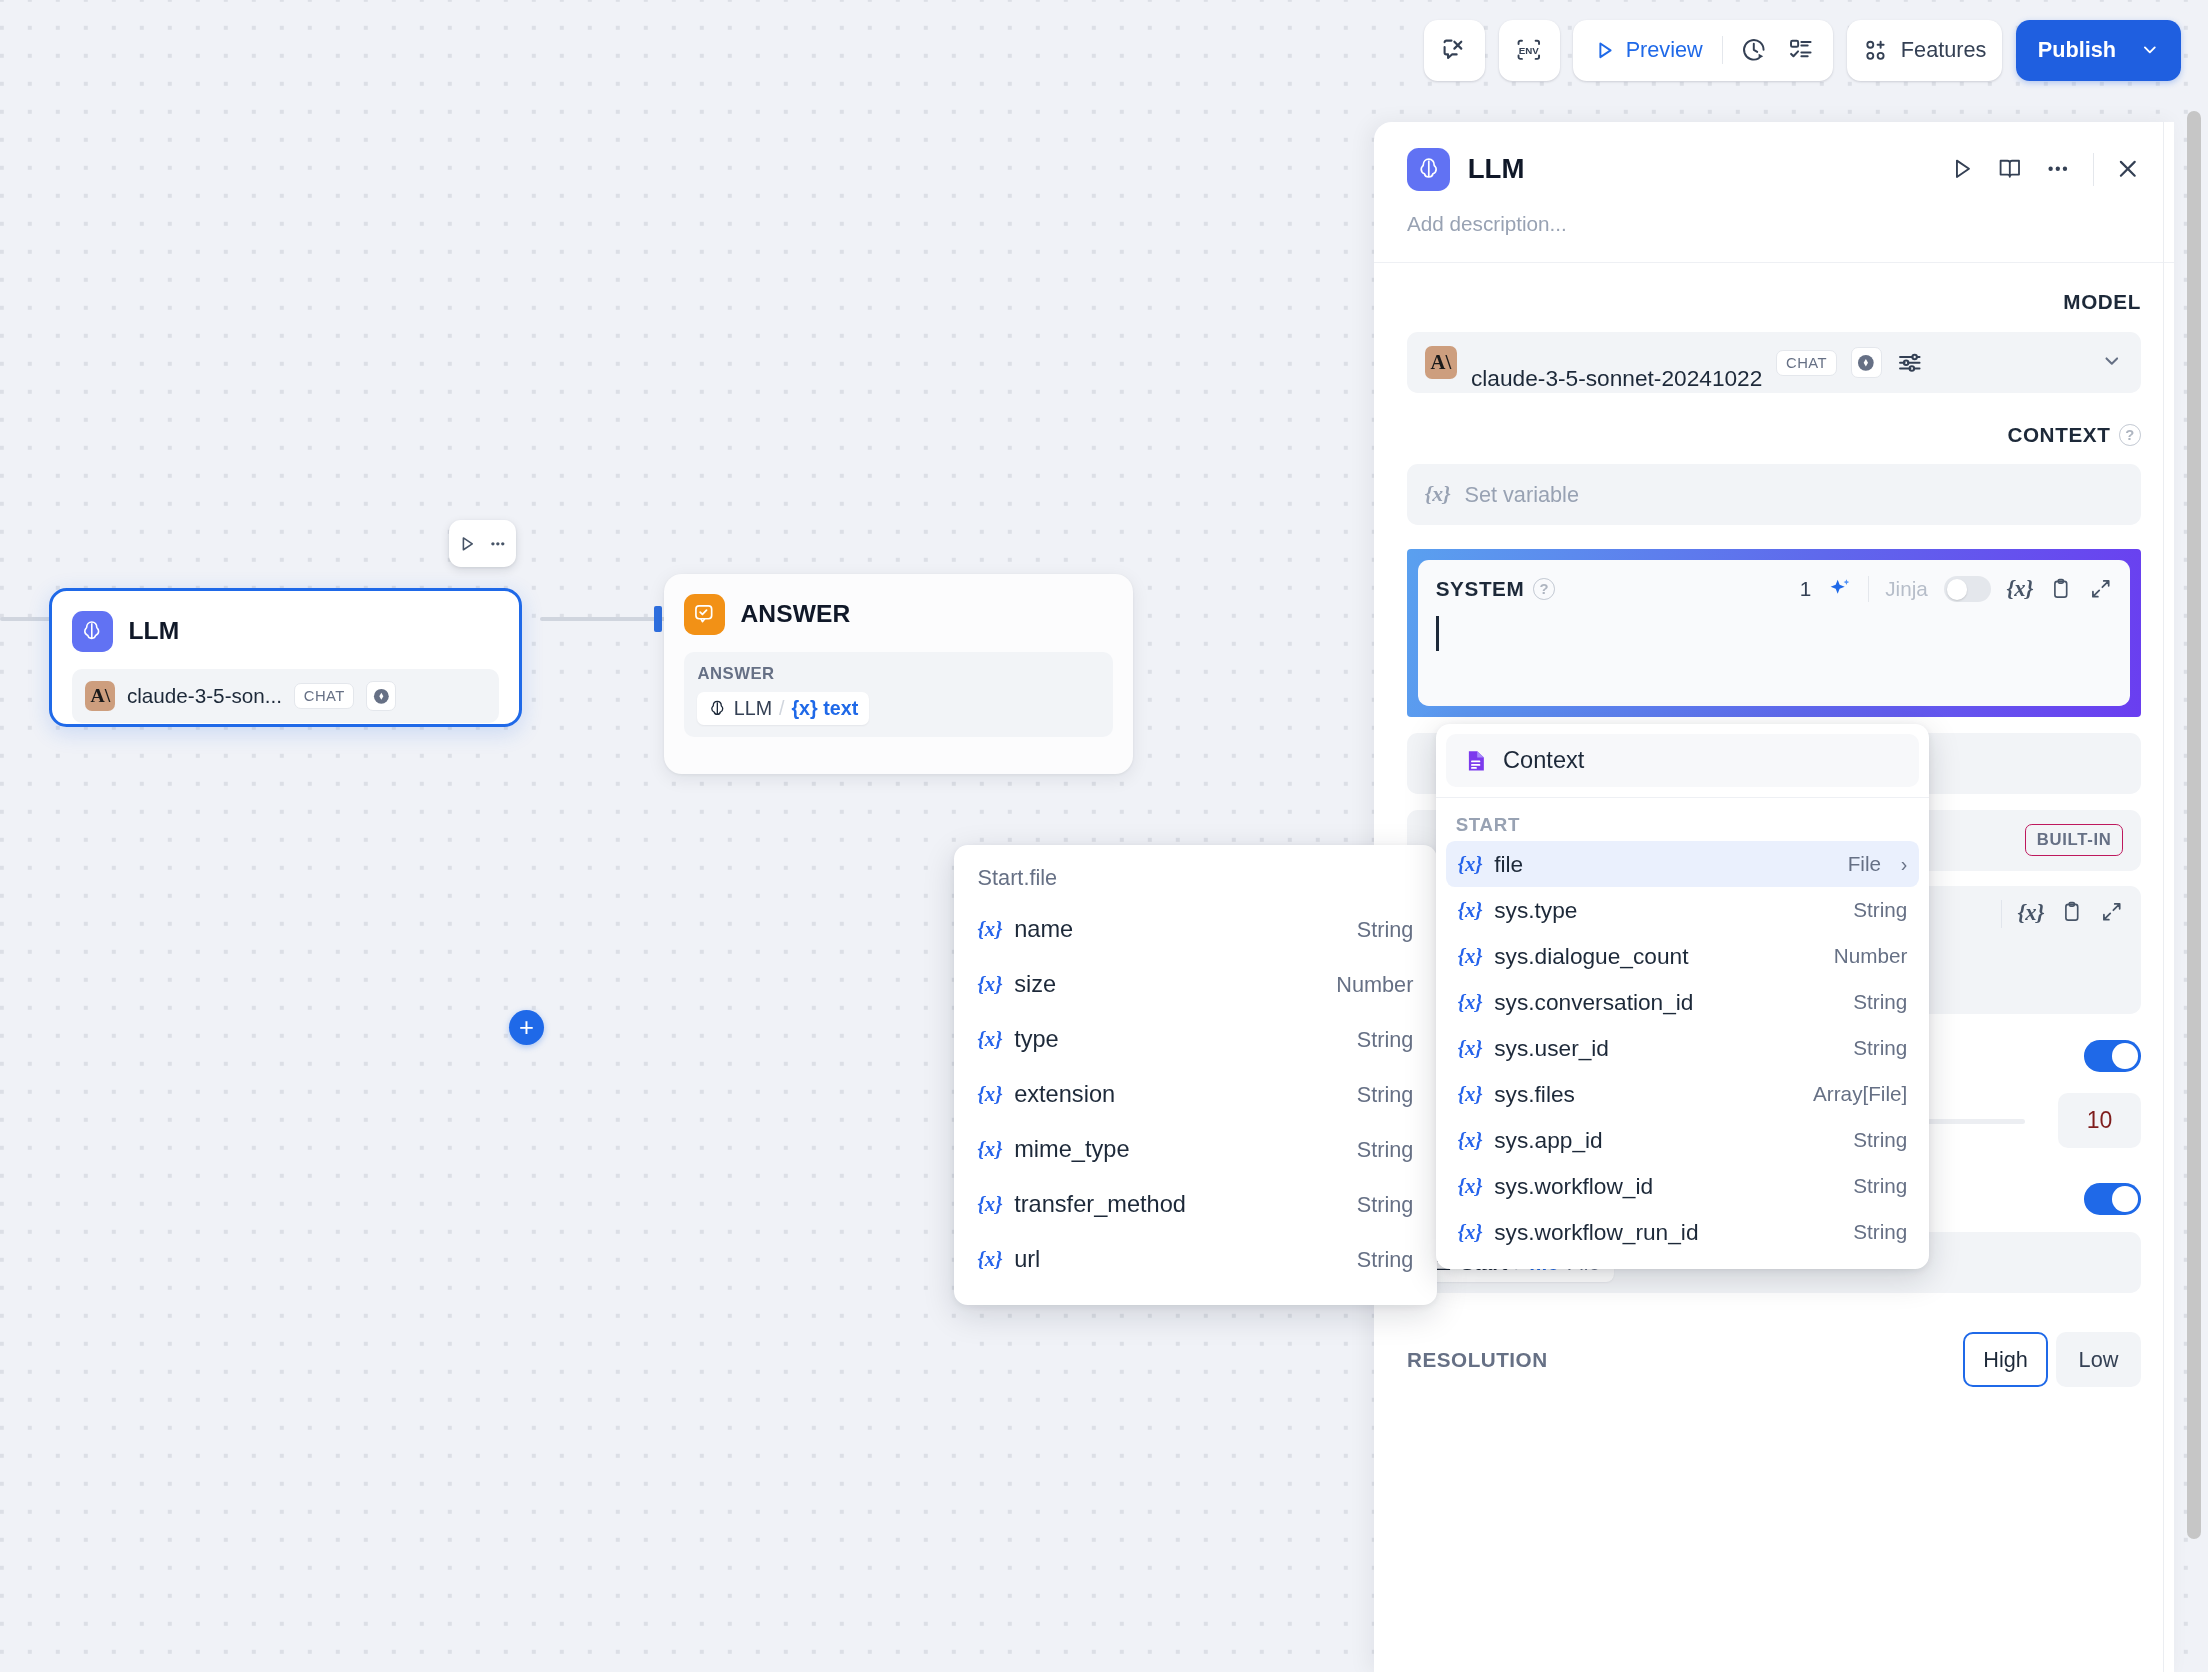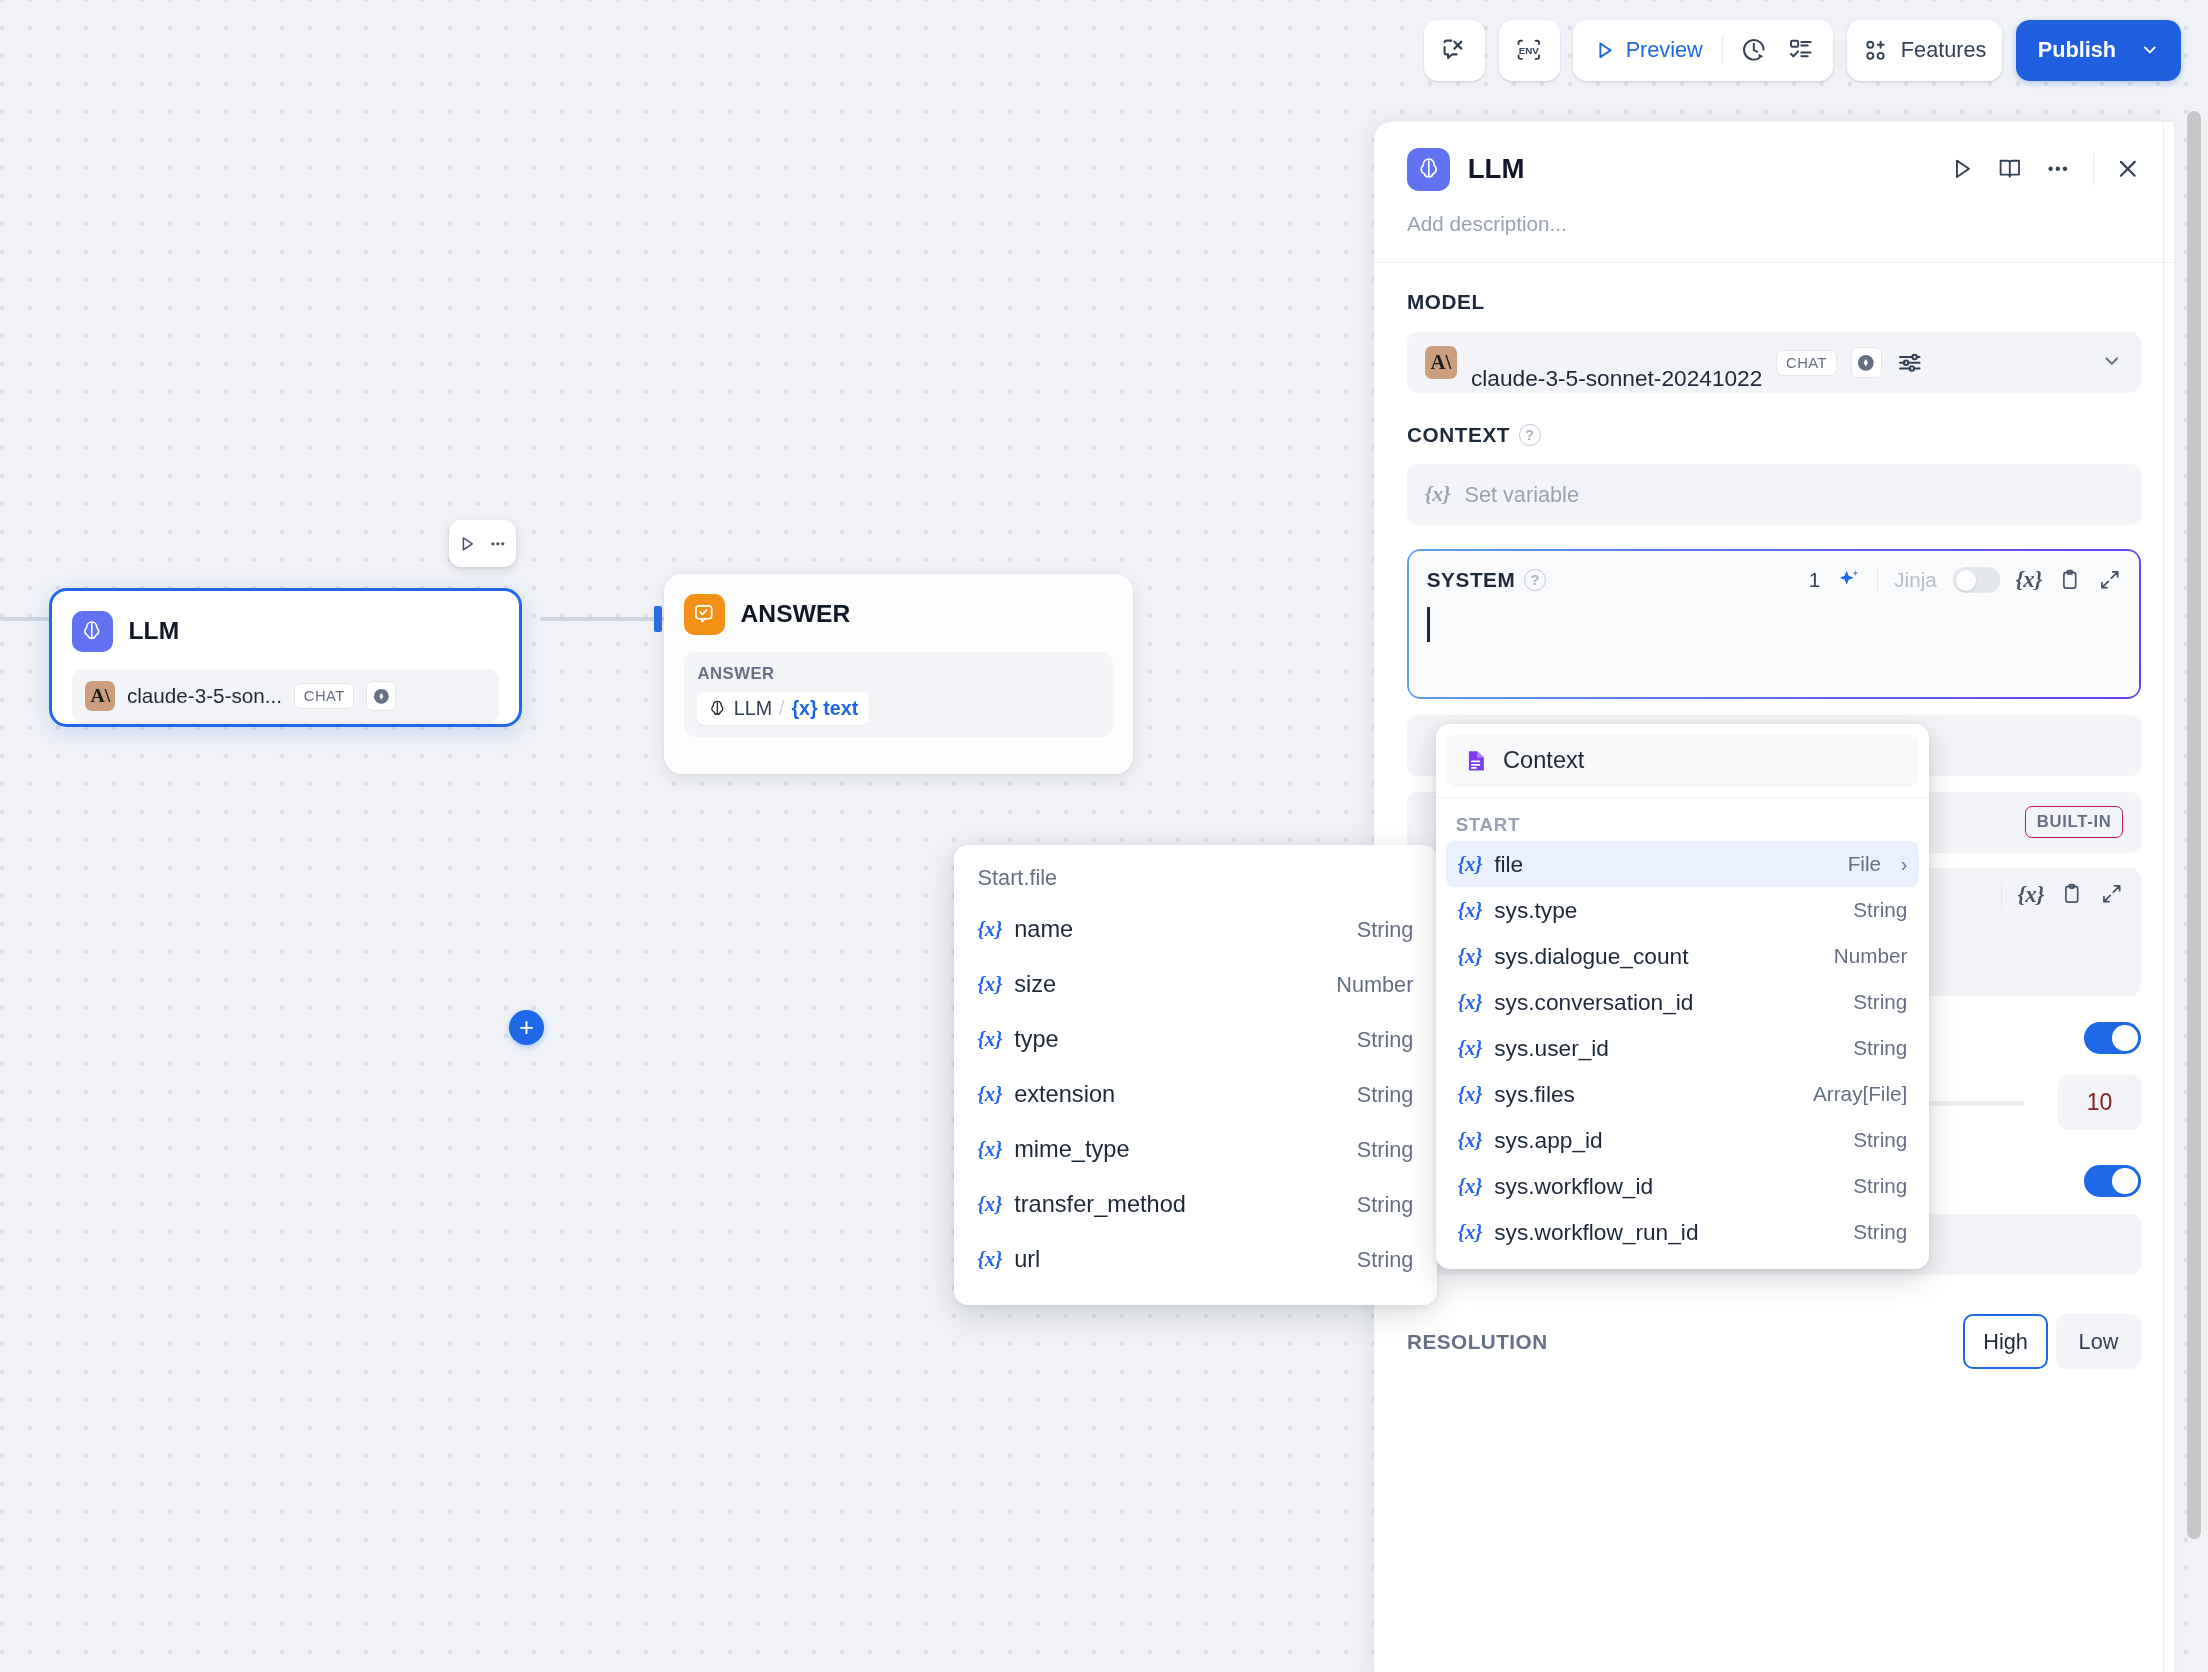--- a/index.html
+++ b/index.html
@@ -130,40 +130,40 @@
     display: flex; align-items: center; justify-content: center; flex: none; margin-right: 17.7px;
   }
   .pnl-title { font-size: 27.6px; font-weight: 700; color: #101828; }
   .pnl-actions { margin-left: auto; display: flex; align-items: center; gap: 21.7px; }
   .pnl-act { display:flex; align-items:center; justify-content:center; cursor: pointer; }
   .pnl-sep { width: 1px; height: 33px; background: #e4e7ec; }
   .pnl-desc { font-size: 20.7px; color: #98a2b3; padding: 21.7px 0 25.6px 0; cursor: text; }
   .pnl-rule { height: 1px; background: #eef0f4; }
 
   .pnl-body { padding: 0 33px; }
-  .sec-label { font-size: 20.7px; font-weight: 700; color: #1d2939; letter-spacing: 0.6px; display: flex; align-items: center; gap: 8.9px; }
+  .sec-label { font-size: 20.7px; font-weight: 700; color: #1d2939; letter-spacing: 0.6px; display: flex; align-items: center; gap: 8.9px; justify-content: flex-end; }
   .q-ico { width: 21.7px; height: 21.7px; border-radius: 50%; border: 1.6px solid #c2c8d2; color: #aeb5c0; font-size: 14.8px; display:flex; align-items:center; justify-content:center; font-weight:700;}
 
   .model-box {
     margin-top: 17.7px; height: 61px; background: #f2f4f7; border-radius: 10.8px;
     display: flex; align-items: center; gap: 13.8px; padding: 0 17.7px; cursor: pointer;
   }
   .model-box .model-name { font-size: 22.7px; margin-top: 32px; }
   .chev { margin-left: auto; color: #667085; }
 
   .ctx-box {
     margin-top: 17.7px; height: 61px; background: #f2f4f7; border-radius: 10.8px;
     display: flex; align-items: center; gap: 13.8px; padding: 0 17.7px; cursor: text;
   }
   .ctx-box .ph { font-size: 21.7px; color: #98a2b3; }
   .varglyph { font-family: "Liberation Serif", serif; font-style: italic; font-weight: 700; }
 
   
   .sys-wrap {
-    margin-top: 23.6px; border-radius: 14px; padding: 2px;
+    margin-top: 23.6px; border-radius: 4px; padding: 11px;
     background: linear-gradient(100deg,#5aa0ef 0%, #5f68ec 55%, #6a3ef0 100%);
   }
   .sys-inner { background: #f9fafc; border-radius: 10.8px; padding: 15.8px 17.7px 29.6px 17.7px; min-height: 146px; }
   .sys-top { display: flex; align-items: center; }
   .sys-top .lbl { font-size: 20.7px; font-weight: 700; color: #1d2939; letter-spacing:0.6px; }
   .sys-right { margin-left: auto; display: flex; align-items: center; gap: 15.8px; }
   .sys-num { font-size: 20.7px; color: #344054; }
   .jinja-lbl { font-size: 20.7px; color: #b6bdc9; }
   .toggle-sm {
     width: 47px; height: 26.6px; border-radius: 13.8px; background: #e4e7ec; position: relative; cursor: pointer;

